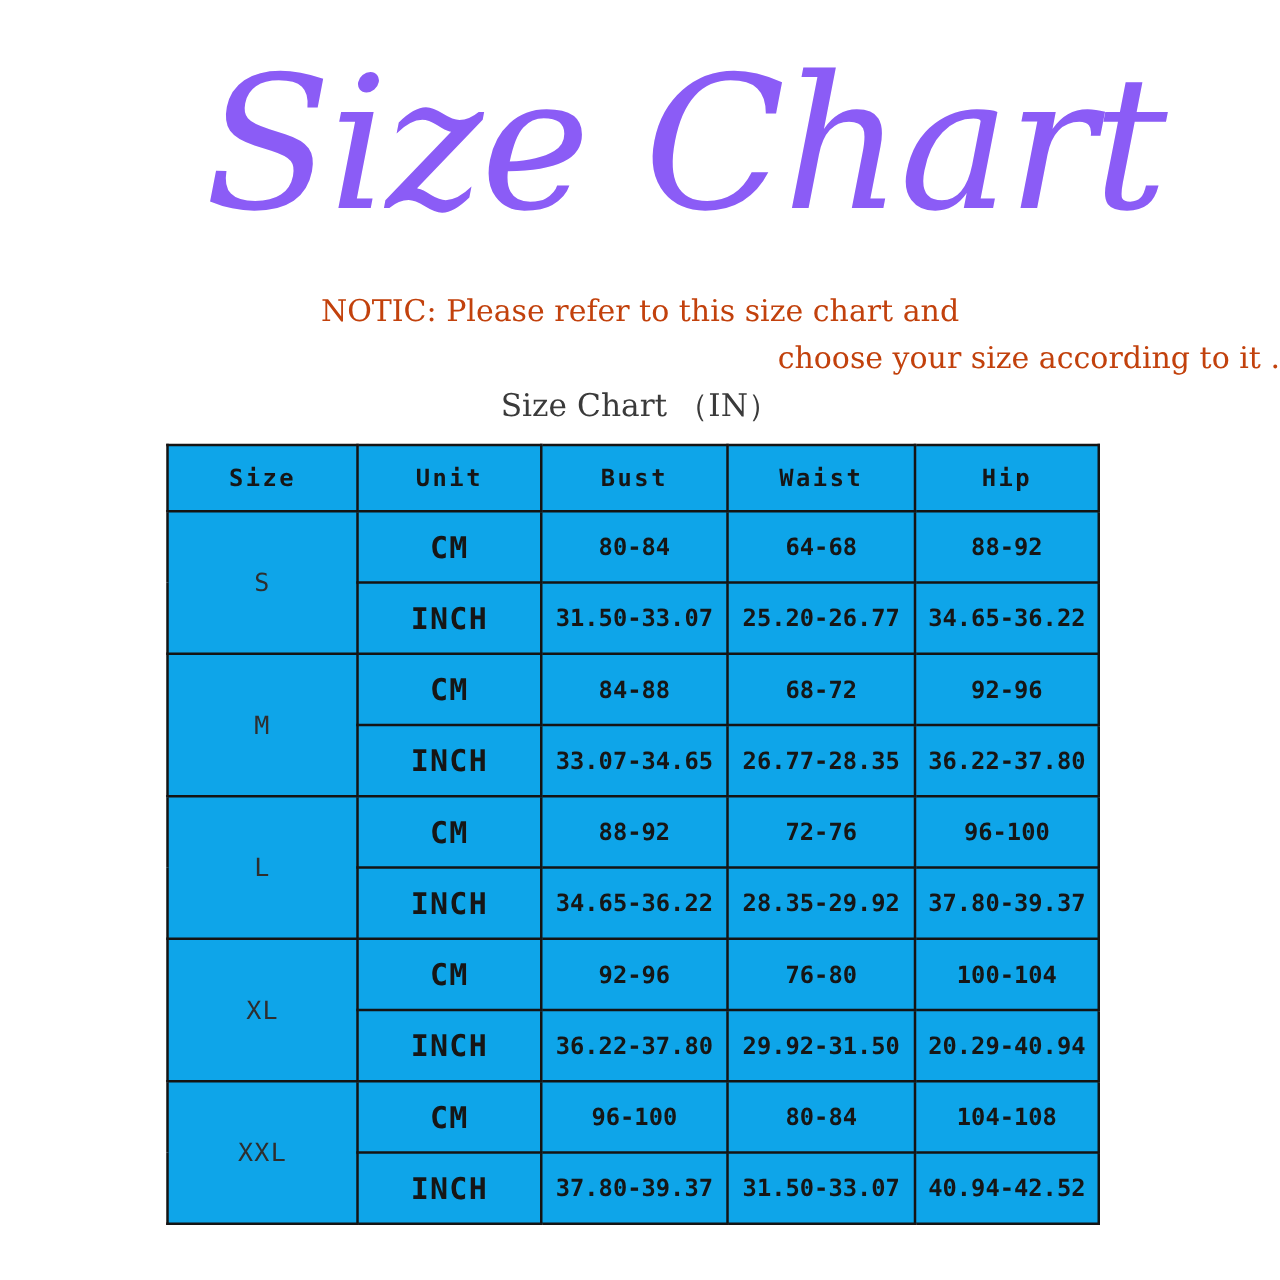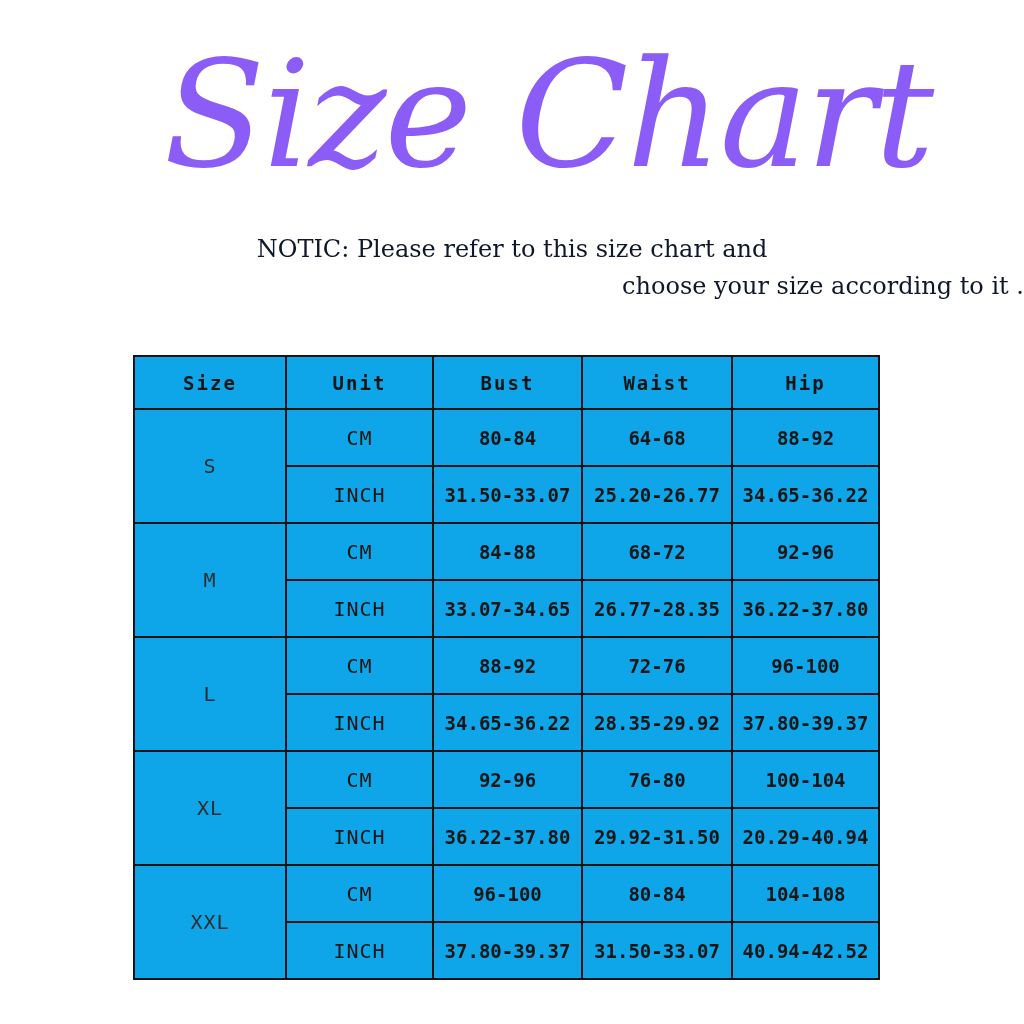--- a/index.html
+++ b/index.html
@@ -36,21 +36,21 @@
   }
   .notice {
     position: absolute;
     top: 231px;
     left: 0;
     width: 100%;
     text-align: center;
     font-family: "DejaVu Serif", serif;
     font-size: 24px;
     line-height: 37px;
-    color: #0f172a;
+    color: #c2410c;
   }
   .notice .line2 { padding-left: 64px; text-align: right; }
   .subtitle {
     position: absolute;
     top: 308px;
     left: 0;
     width: 100%;
     text-align: center;
     font-family: "DejaVu Serif", serif;
     font-size: 25px;
@@ -81,42 +81,43 @@
     font-weight: bold;
     letter-spacing: 2px;
   }
   td.size-cell {
     font-size: 20px;
     font-weight: 400;
     color: #2e2e2e;
     letter-spacing: 1px;
   }
   td.unit-cell {
-    font-size: 20px;
-    font-weight: normal;
+    font-size: 24px;
+    font-weight: bold;
     letter-spacing: 1px;
   }
   td.value-cell {
     font-size: 19px;
     font-weight: 700;
     letter-spacing: 0px;
   }
 </style>
 </head>
 <body>
 
 <div class="page">
 
   <div class="title">Size Chart</div>
 
   <div class="notice">
     <div class="line1">NOTIC: Please refer to this size chart and</div>
     <div class="line2">choose your size according to it .</div>
   </div>
 
+  <div class="subtitle">Size Chart （IN）</div>
 
   <table class="size-table">
     <colgroup>
       <col style="width:152px">
       <col style="width:147px">
       <col style="width:149px">
       <col style="width:150px">
       <col style="width:147px">
     </colgroup>
     <tbody>

